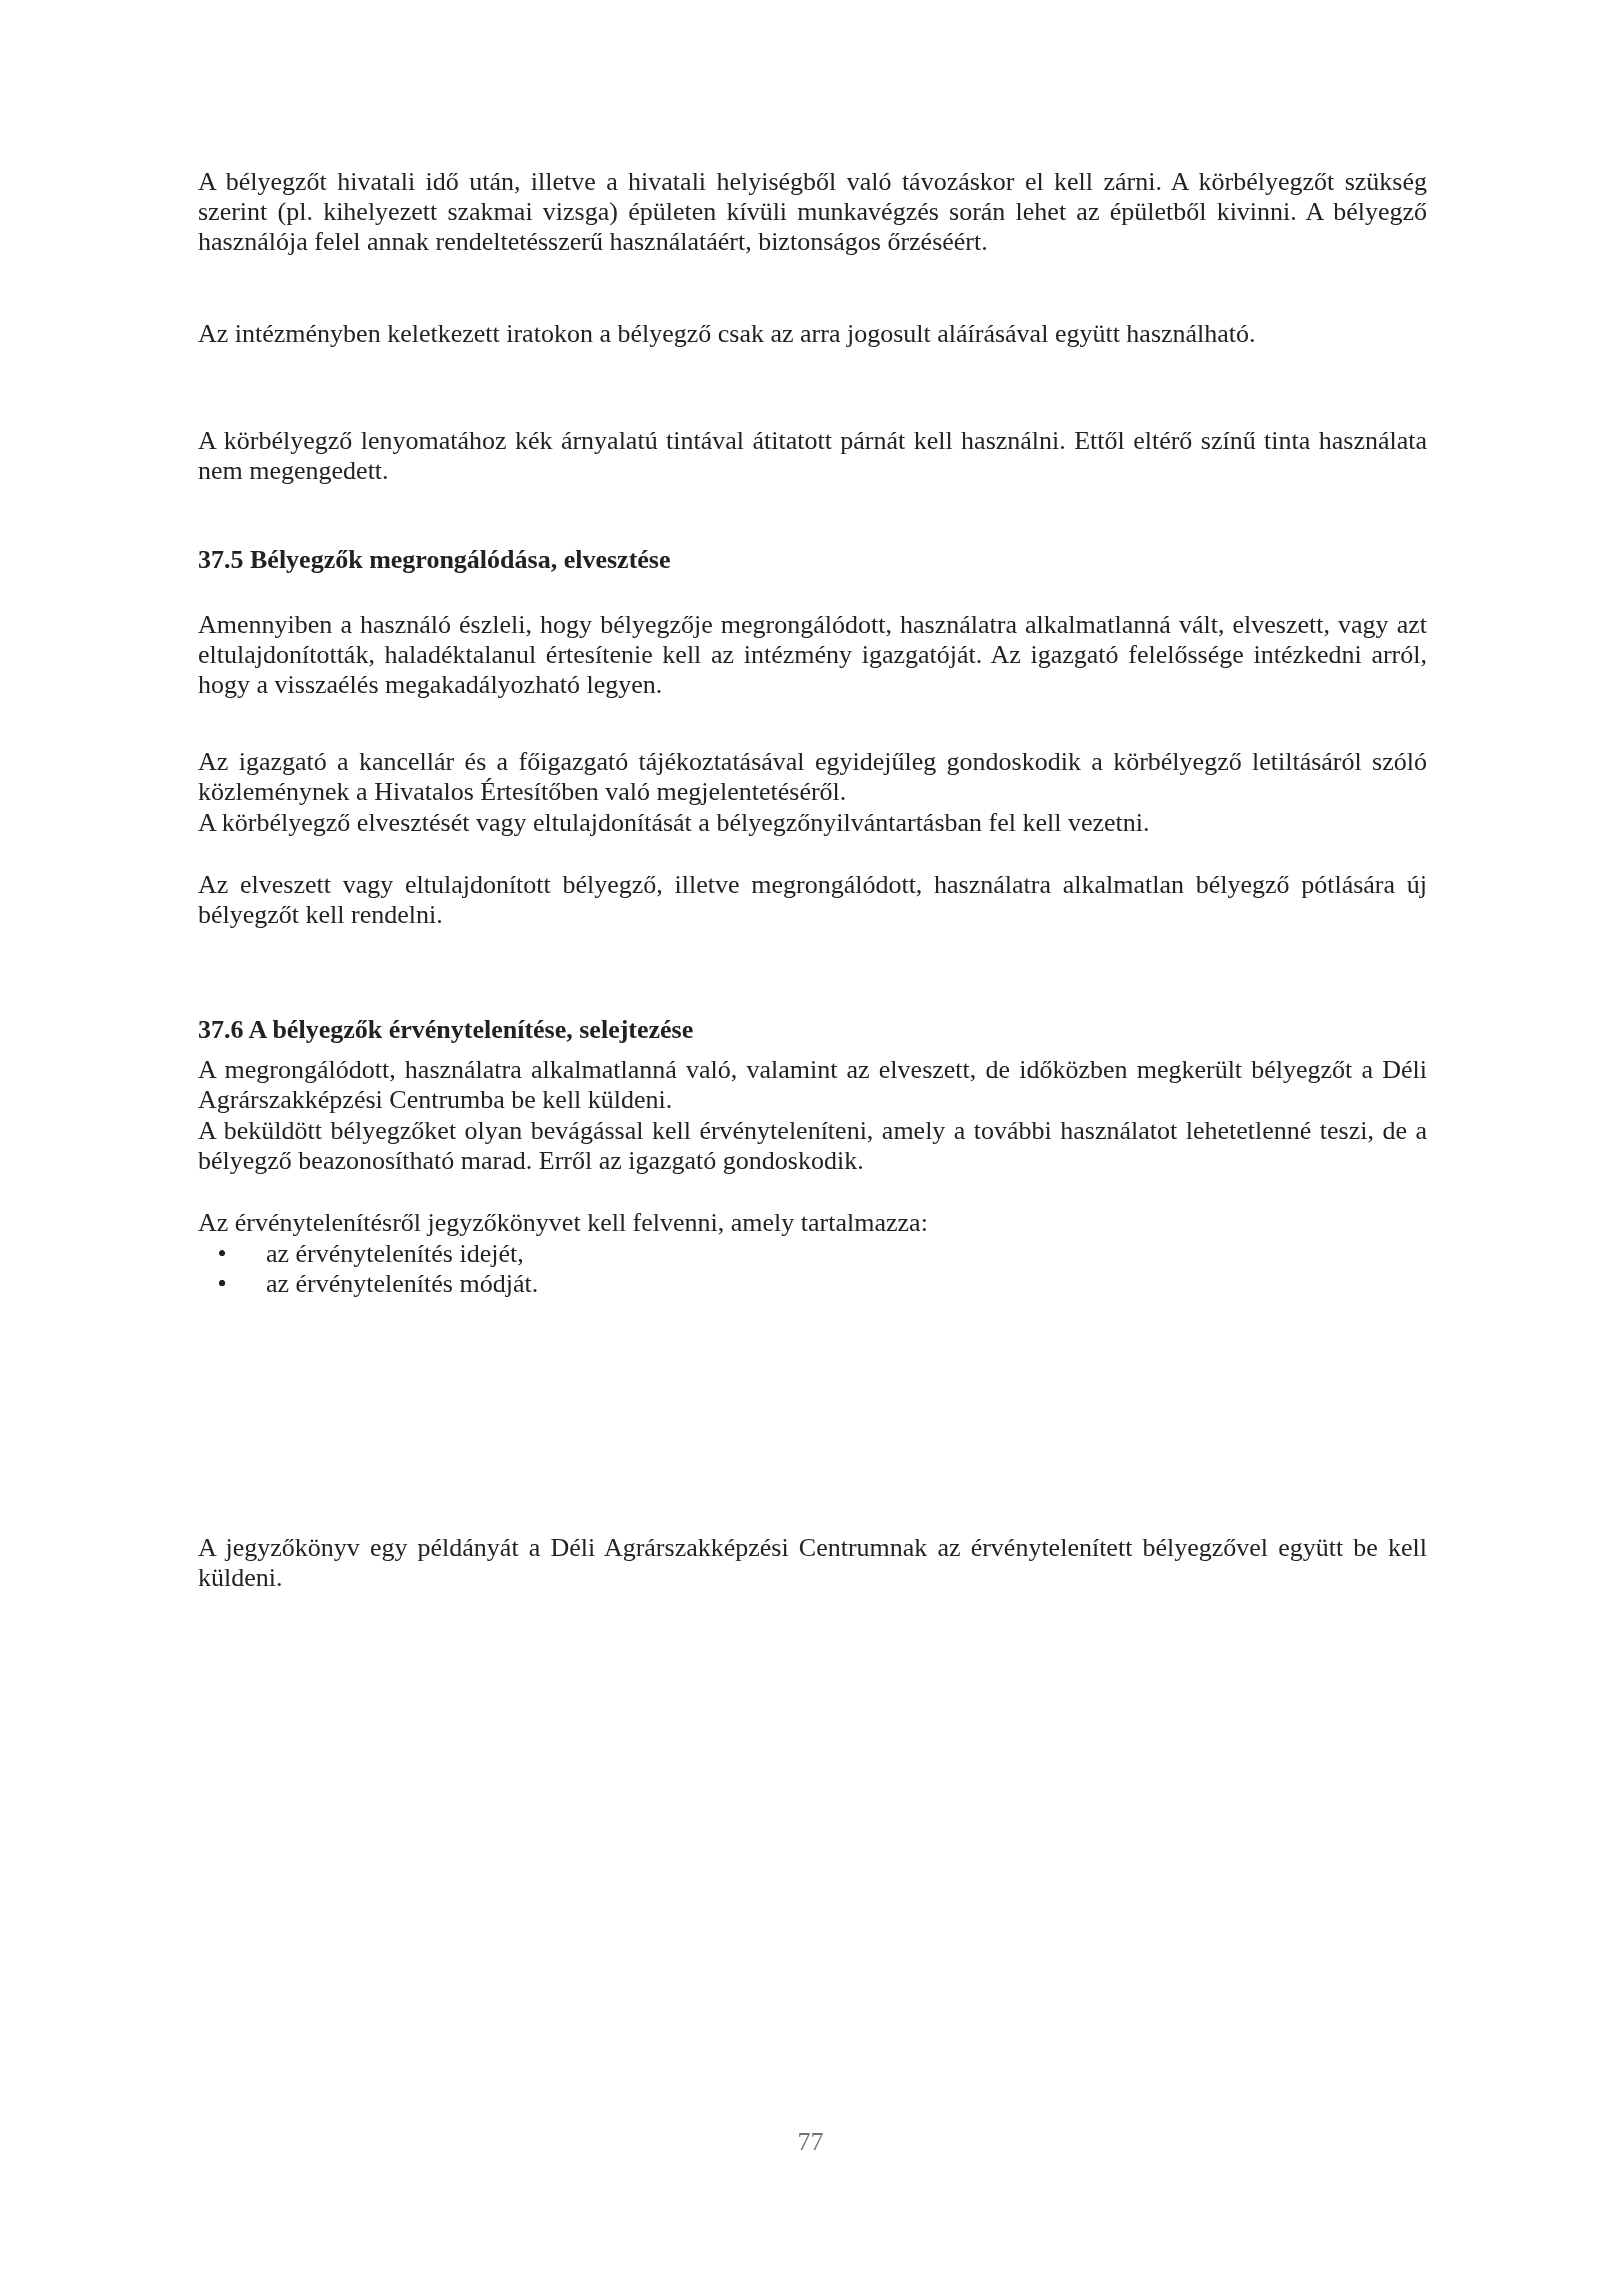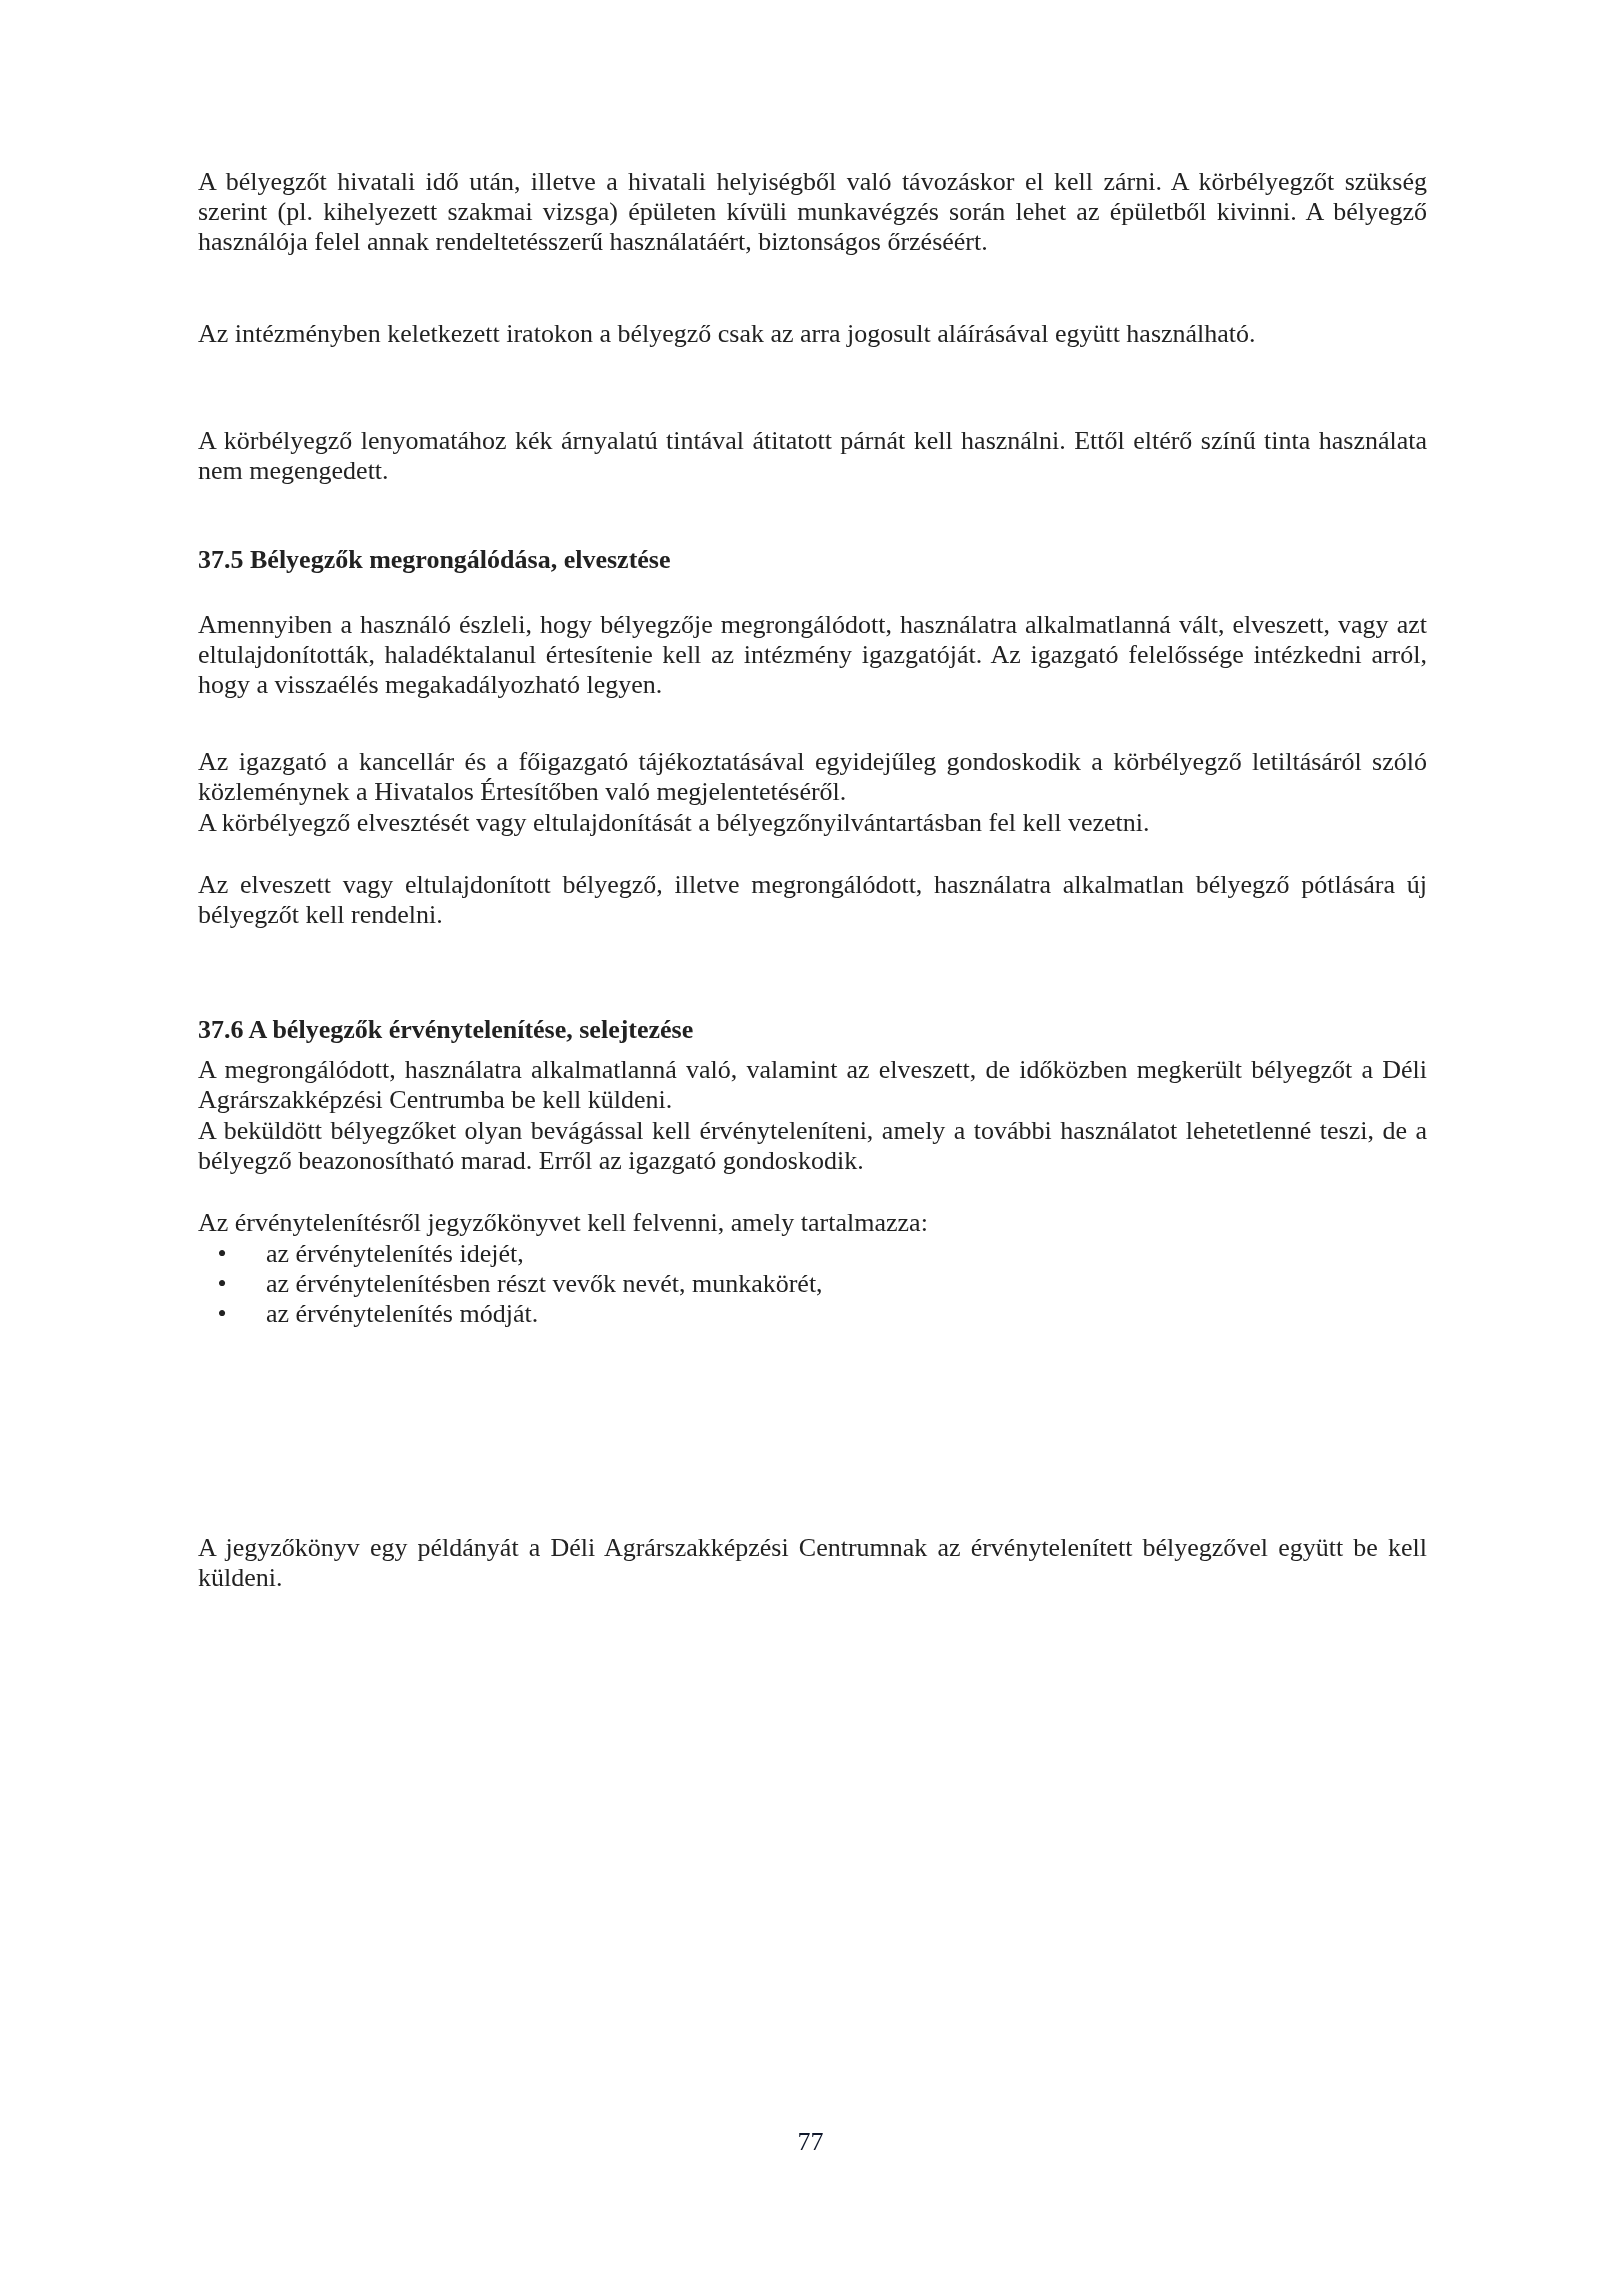--- a/index.html
+++ b/index.html
@@ -10,21 +10,21 @@
     font-size: 26px; line-height: 30px; color: #222222;
   }
   p { margin: 0; text-align: justify; }
   .block { position: absolute; left: 0; width: 1229px; }
   h2 { margin: 0; font-size: 26px; line-height: 30px; font-weight: bold; position: absolute; left: 0; }
   ul { margin: 0; padding: 0; list-style: none; position: absolute; left: 0; }
   li { position: relative; padding-left: 68px; }
   li .bullet { position: absolute; left: 19.6px; top: 0; }
   .pagenum {
     position: absolute; left: 0; width: 1621px; top: 2127px; text-align: center;
-    font-family: "Liberation Serif", "DejaVu Serif", serif; font-size: 26px; color: #0f172a;
+    font-family: "Liberation Serif", "DejaVu Serif", serif; font-size: 26px; color: #737373;
   }
 </style>
 </head>
 <body>
 
 <div class="page">
   <p class="block" style="top:0px;">A bélyegzőt hivatali idő után, illetve a hivatali helyiségből való távozáskor el kell zárni. A körbélyegzőt szükség szerint (pl. kihelyezett szakmai vizsga) épületen kívüli munkavégzés során lehet az épületből kivinni. A bélyegző használója felel annak rendeltetésszerű használatáért, biztonságos őrzéséért.</p>
   <p class="block" style="top:152px;">Az intézményben keletkezett iratokon a bélyegző csak az arra jogosult aláírásával együtt használható.</p>
   <p class="block" style="top:259px;">A körbélyegző lenyomatához kék árnyalatú tintával átitatott párnát kell használni. Ettől eltérő színű tinta használata nem megengedett.</p>
 
@@ -39,21 +39,20 @@
   <p class="block" style="top:949px;">A beküldött bélyegzőket olyan bevágással kell érvényteleníteni, amely a további használatot lehetetlenné teszi, de a bélyegző beazonosítható marad. Erről az igazgató gondoskodik.</p>
   <p class="block" style="top:1041px;">Az érvénytelenítésről jegyzőkönyvet kell felvenni, amely tartalmazza:</p>
 
   <ul style="top:1072px;">
     <li>
       <span class="bullet">•</span>
       <span>az érvénytelenítés idejét,</span>
     </li>
     <li>
       <span class="bullet">•</span>
-      <span>az érvénytelenítésben részt vevők nevét, munkakörét,</span>
     </li>
     <li>
       <span class="bullet">•</span>
       <span>az érvénytelenítés módját.</span>
     </li>
   </ul>
 
   <p class="block" style="top:1366px;">A jegyzőkönyv egy példányát a Déli Agrárszakképzési Centrumnak az érvénytelenített bélyegzővel együtt be kell küldeni.</p>
 </div>
 

